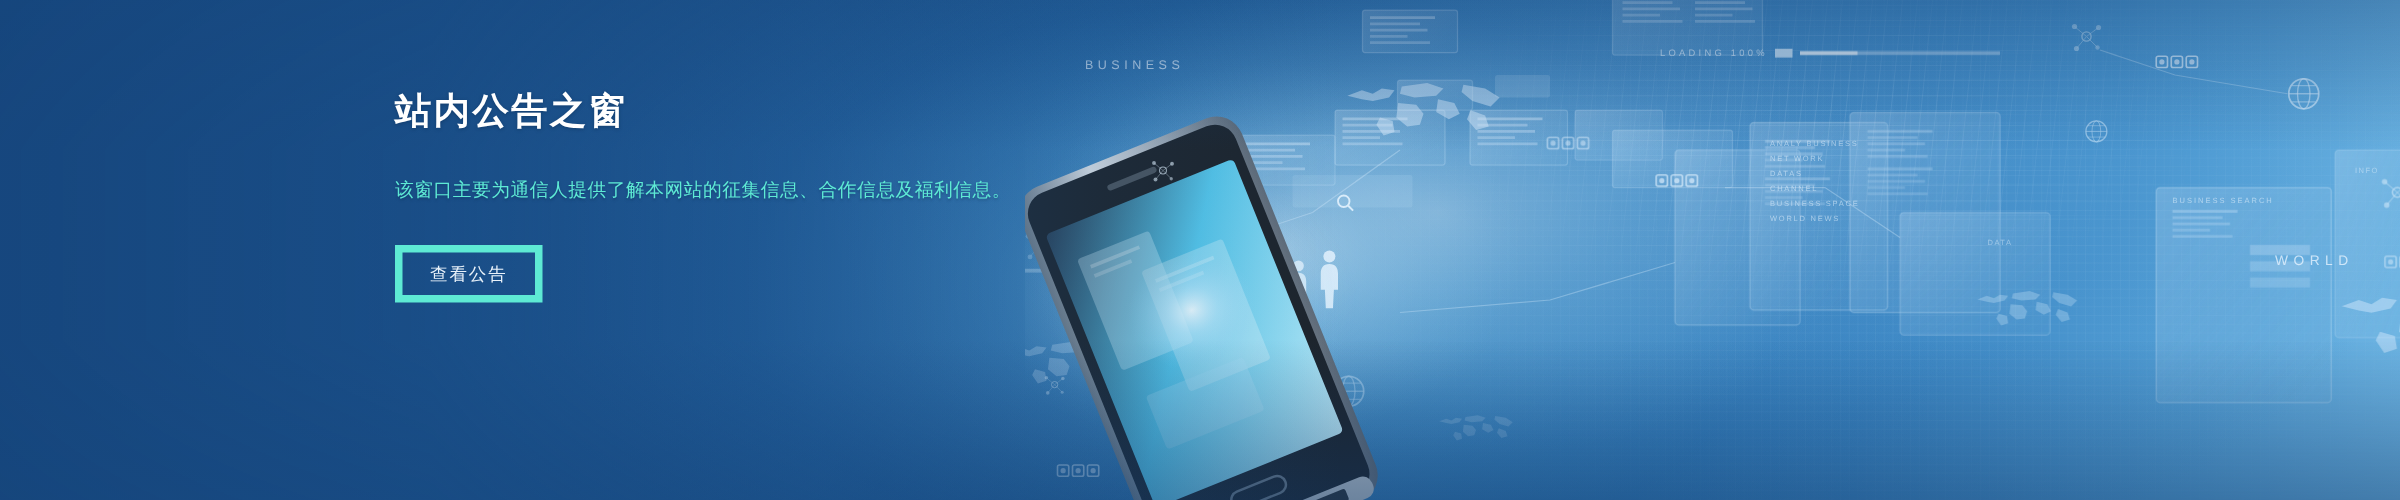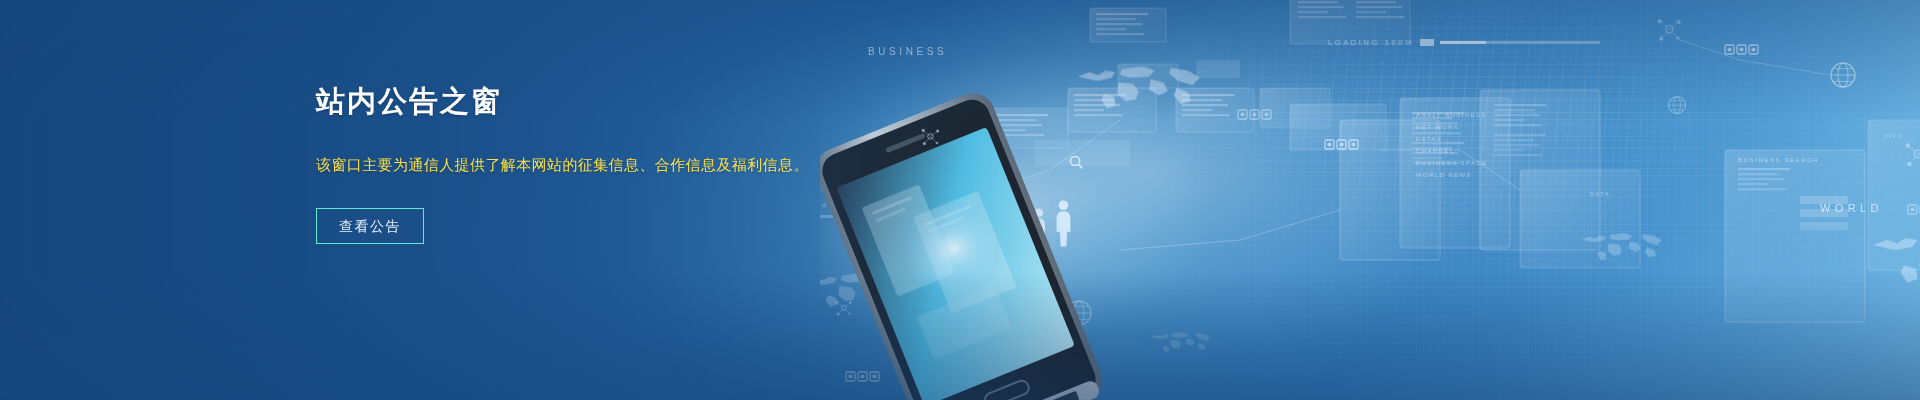--- a/index.html
+++ b/index.html
@@ -65,47 +65,47 @@
     top: 0; left: 820px;
     width: 1100px; height: 400px;
     pointer-events: none;
   }
   .collage svg { display: block; }
 
   
   .content {
     position: absolute;
     left: 316px;
-    top: 84px;
+    top: 72px;
     width: 640px;
     z-index: 5;
   }
   .headline {
     margin: 0;
     font-size: 29px;
     line-height: 1.2;
     font-weight: bold;
     color: #ffffff;
     letter-spacing: 2px;
     text-shadow: 0 1px 3px rgba(10,40,75,0.45);
   }
   .desc {
     margin: 32px 0 0 0;
-    color: #fde047;
+    color: #5eead4;
     font-size: 15px;
     line-height: 28px;
     letter-spacing: .4px;
     text-shadow: 0 1px 2px rgba(10,40,75,0.35);
   }
   .desc-line { display: block; white-space: nowrap; }
   .cta {
     display: inline-block;
     margin-top: 29px;
     padding: 10px 22px;
-    border: 1px solid #5eead4;
+    border: 6px solid #5eead4;
     color: #e9f2fa;
     background: transparent;
     font-size: 14px;
     letter-spacing: 1.5px;
     line-height: 1;
     cursor: pointer;
     text-decoration: none;
     font-family: inherit;
   }
 </style>

